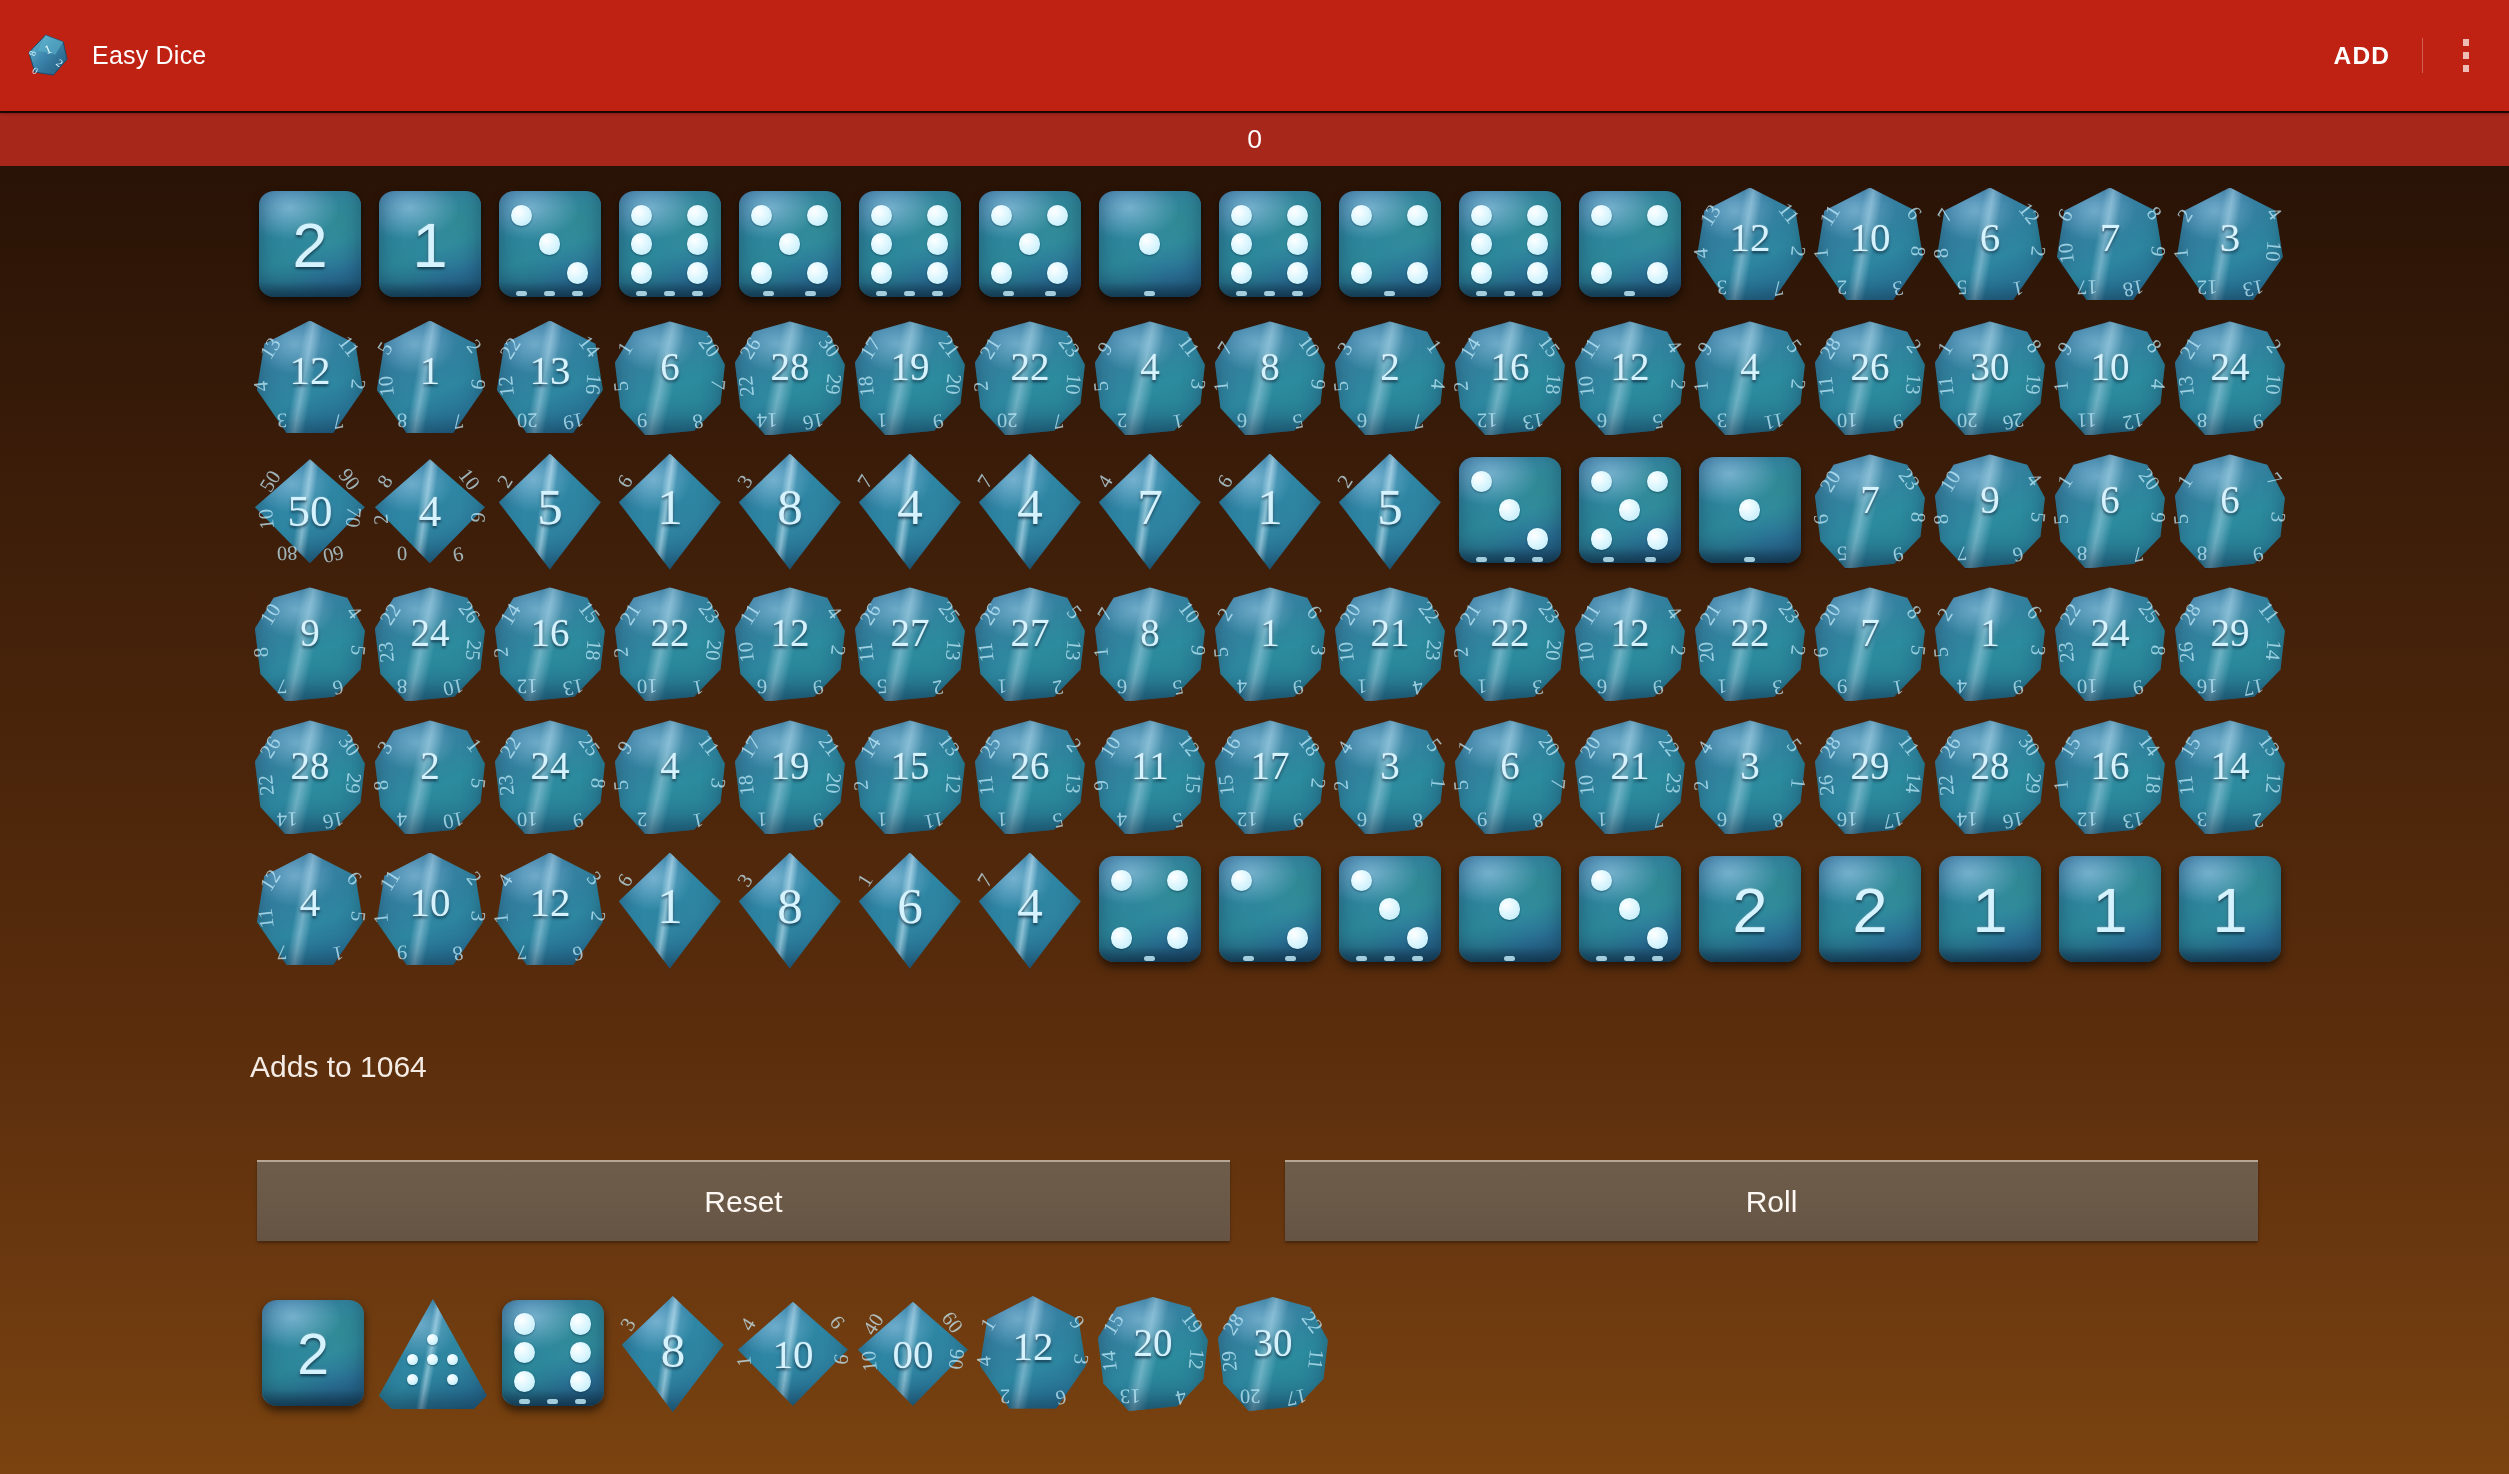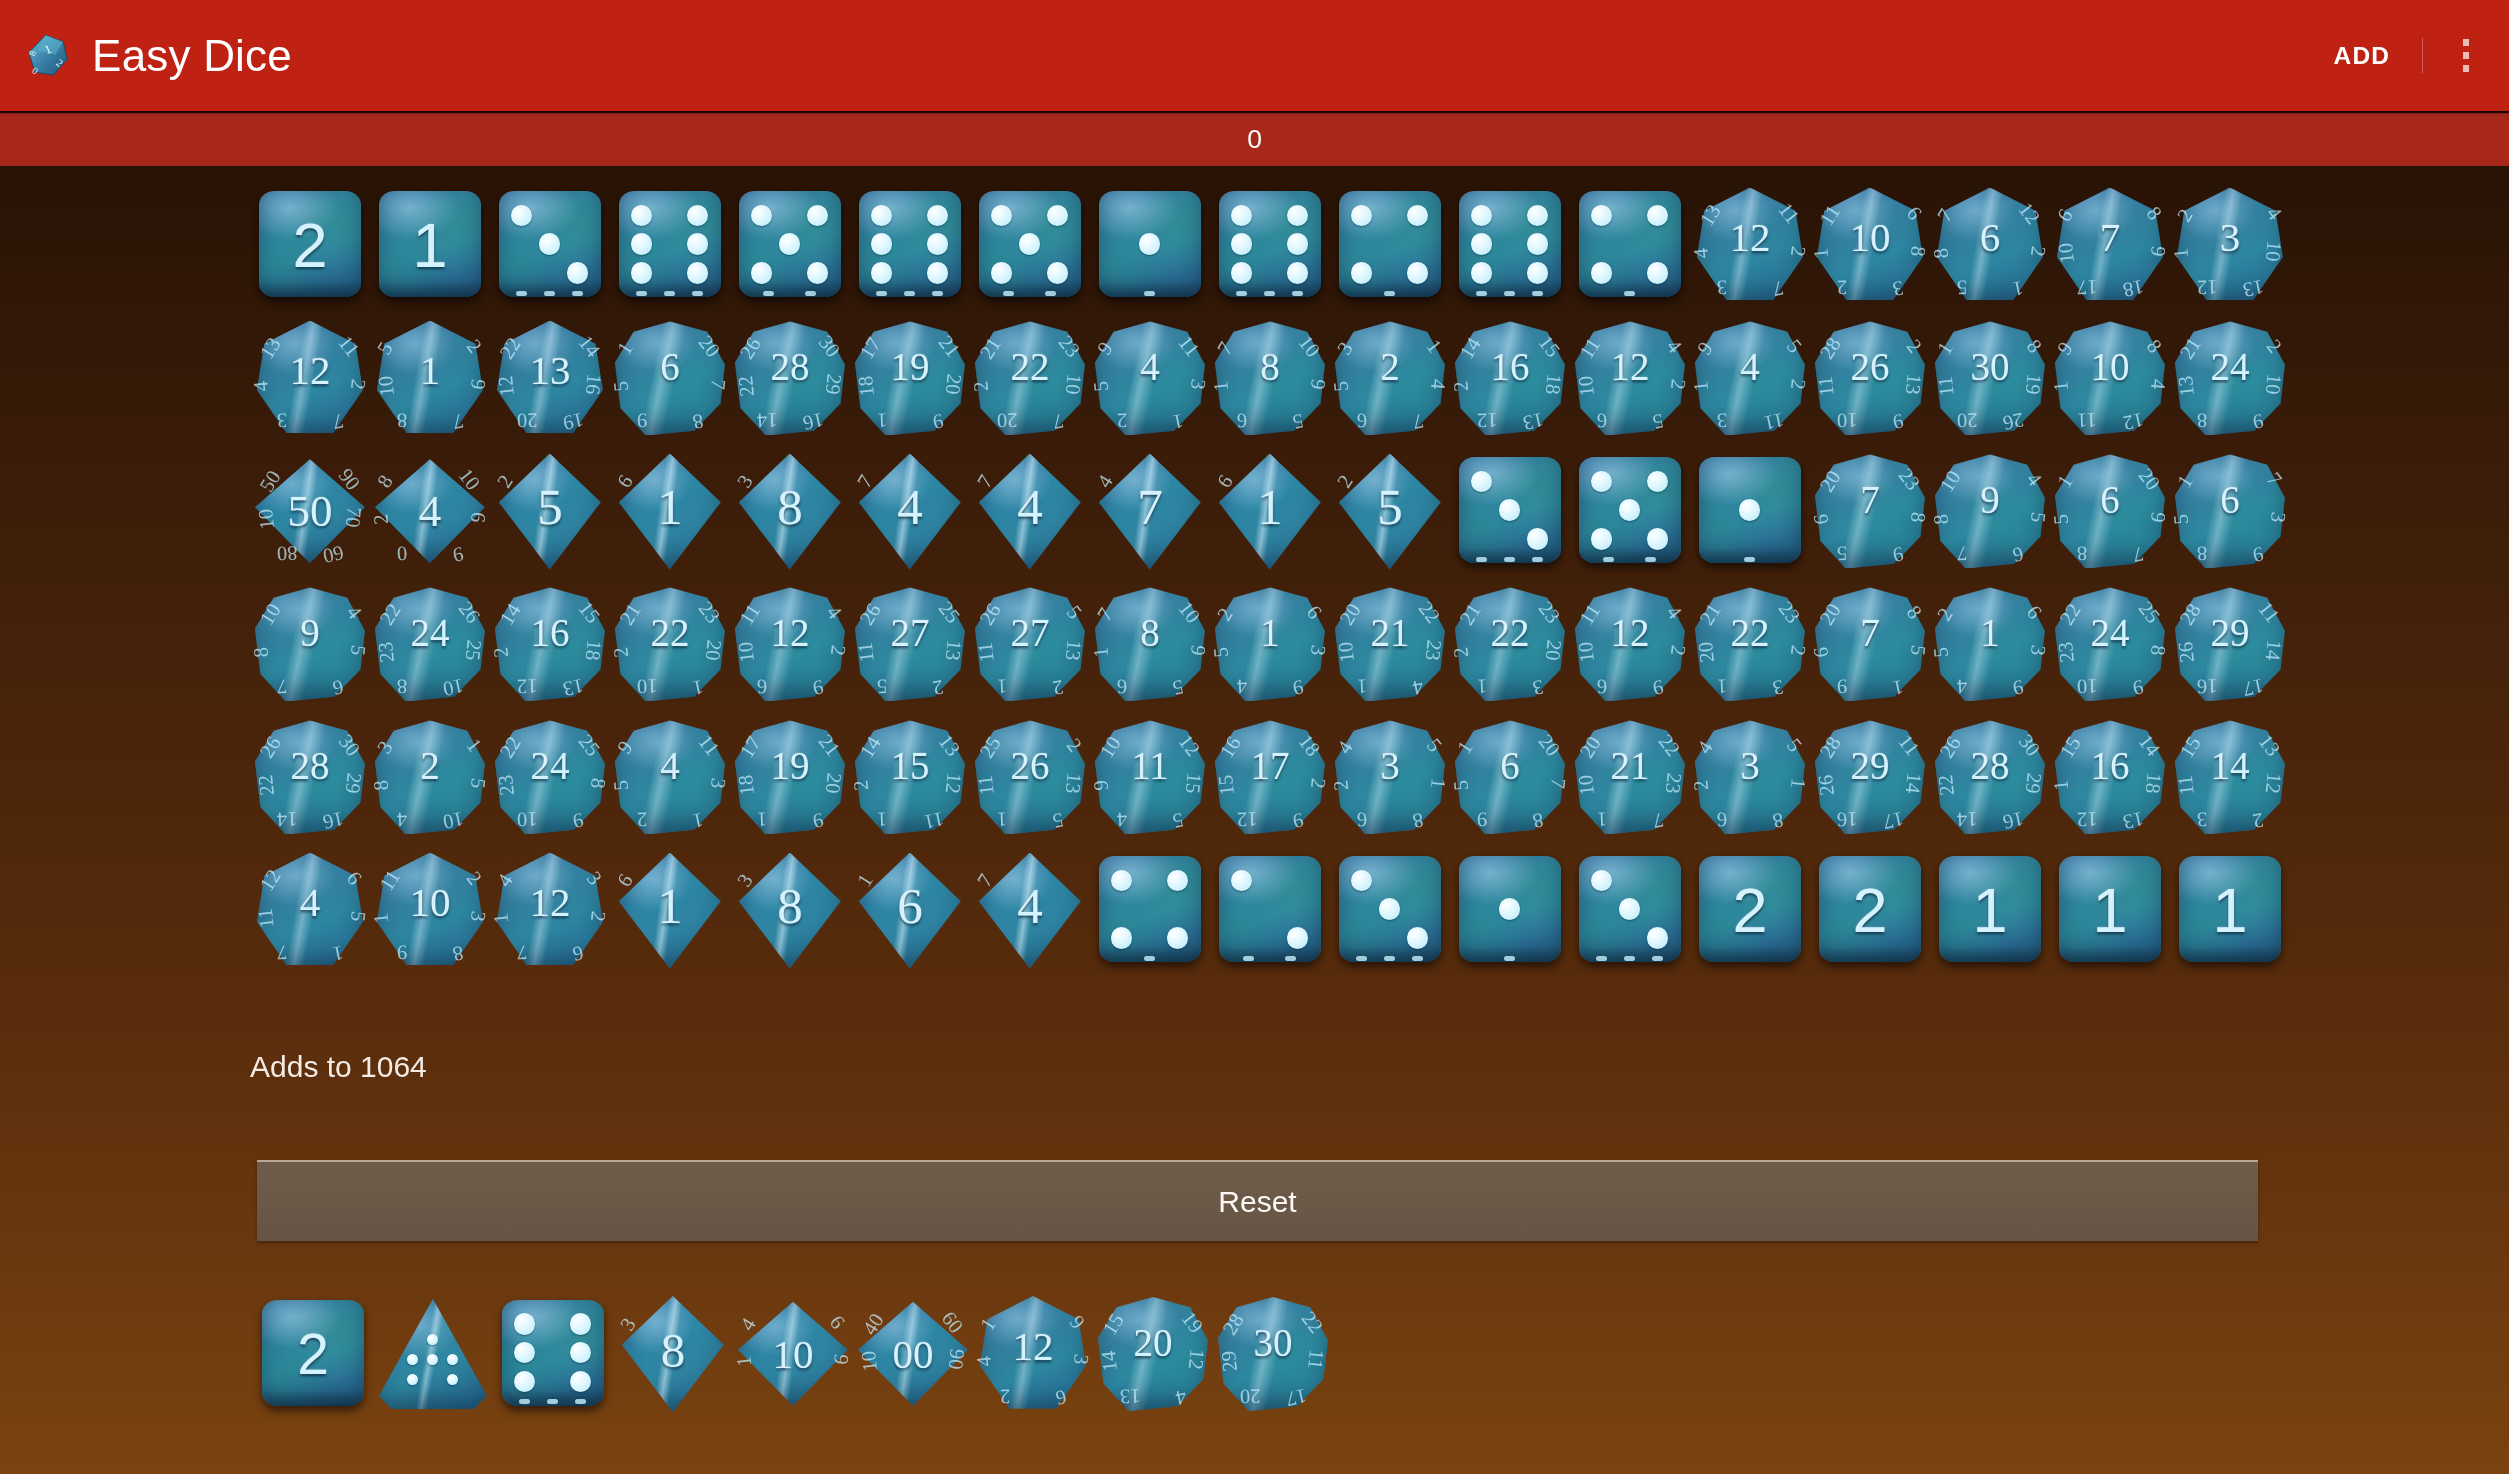--- a/index.html
+++ b/index.html
@@ -45,21 +45,21 @@
   .app-logo {
     width: 45px;
     height: 45px;
     margin-right: 21.6px;
     flex: none;
     position: relative;
   }
 
   .app-title {
     color: #ffffff;
-    font-size: 44px;
+    font-size: 25px;
     font-weight: 400;
     letter-spacing: 0.2px;
     line-height: 1;
   }
 
   .appbar-actions {
     margin-left: auto;
     display: flex;
     align-items: stretch;
     height: 86px;
@@ -1544,20 +1544,21 @@
           <div class="body"></div>
           <div class="face">1</div>
         </div>
       </div>
     </div>
 
   <div class="sum-label">Adds to 1064</div>
 
   <div class="action-row">
     <button class="big-btn">Reset</button>
+    <button class="big-btn">Roll</button>
   </div>
 
   <div class="picker" id="dice-picker">
       <div class="die shape-cube">
         <div class="body"></div>
         <div class="face">2</div>
       </div>
       <div class="die shape-tri">
         <div class="body"></div>
         <div class="pips" style="left: 29px; top: 35px; width: 61px; height: 61px;">

